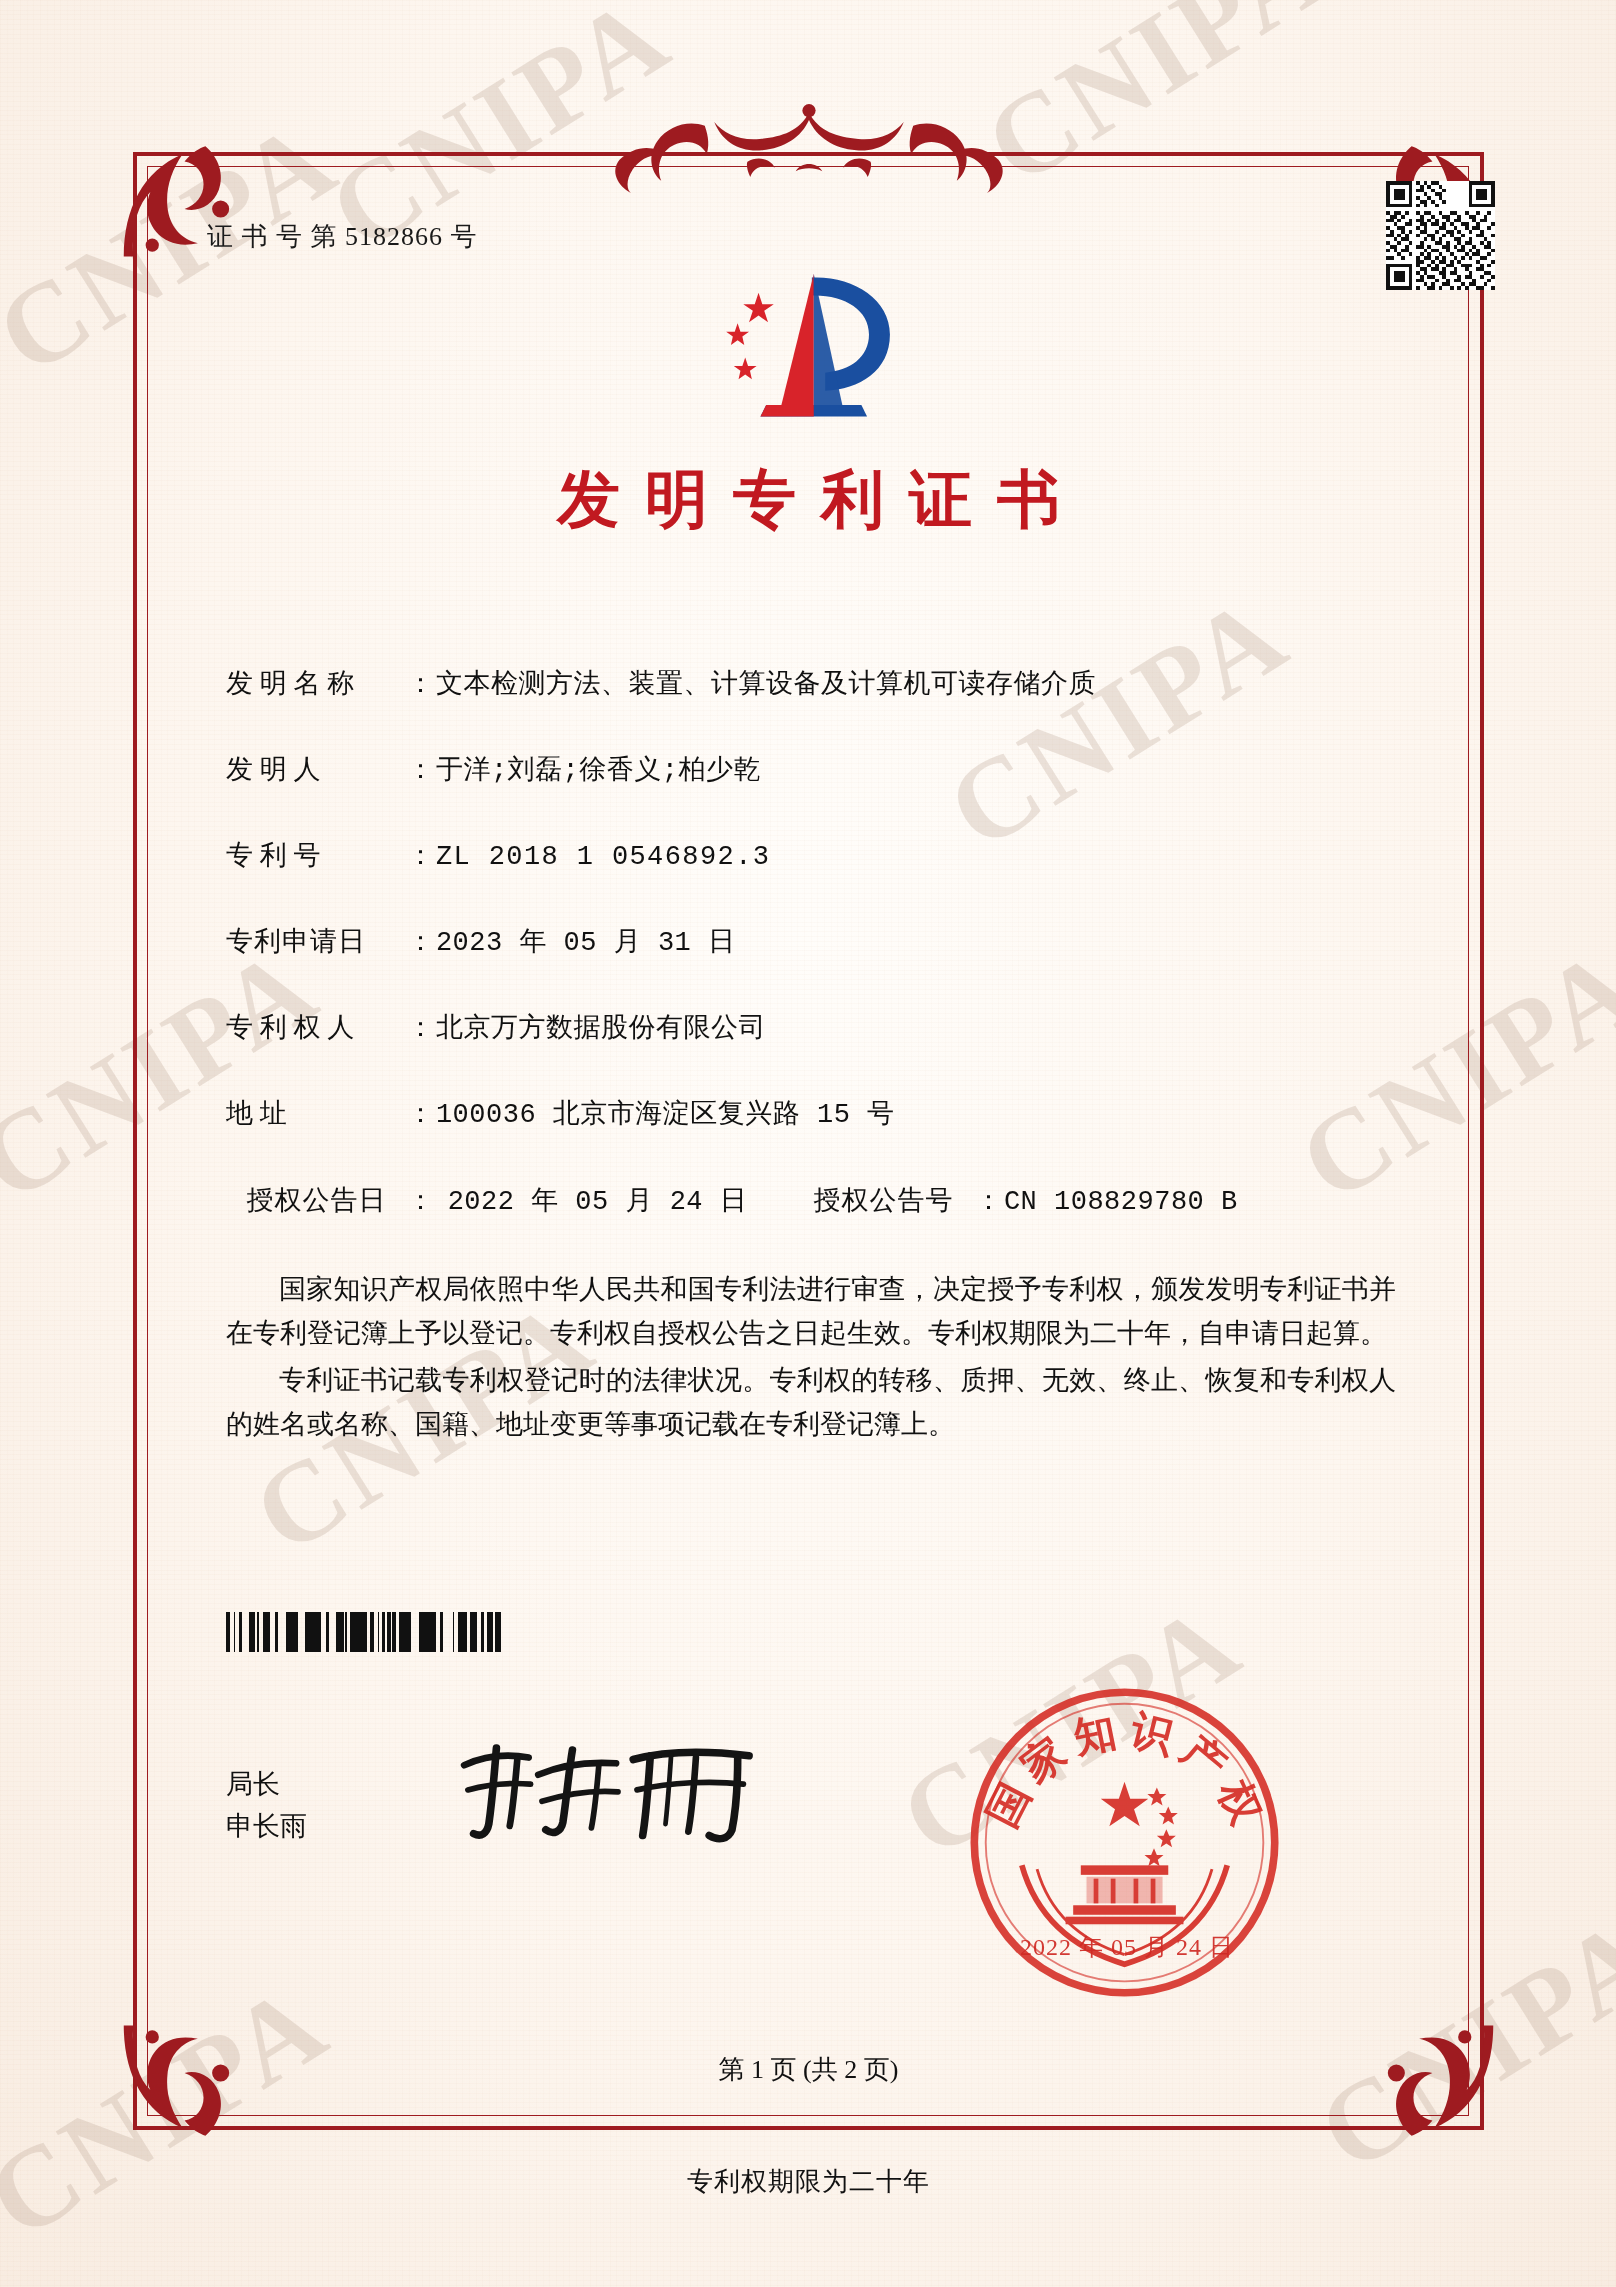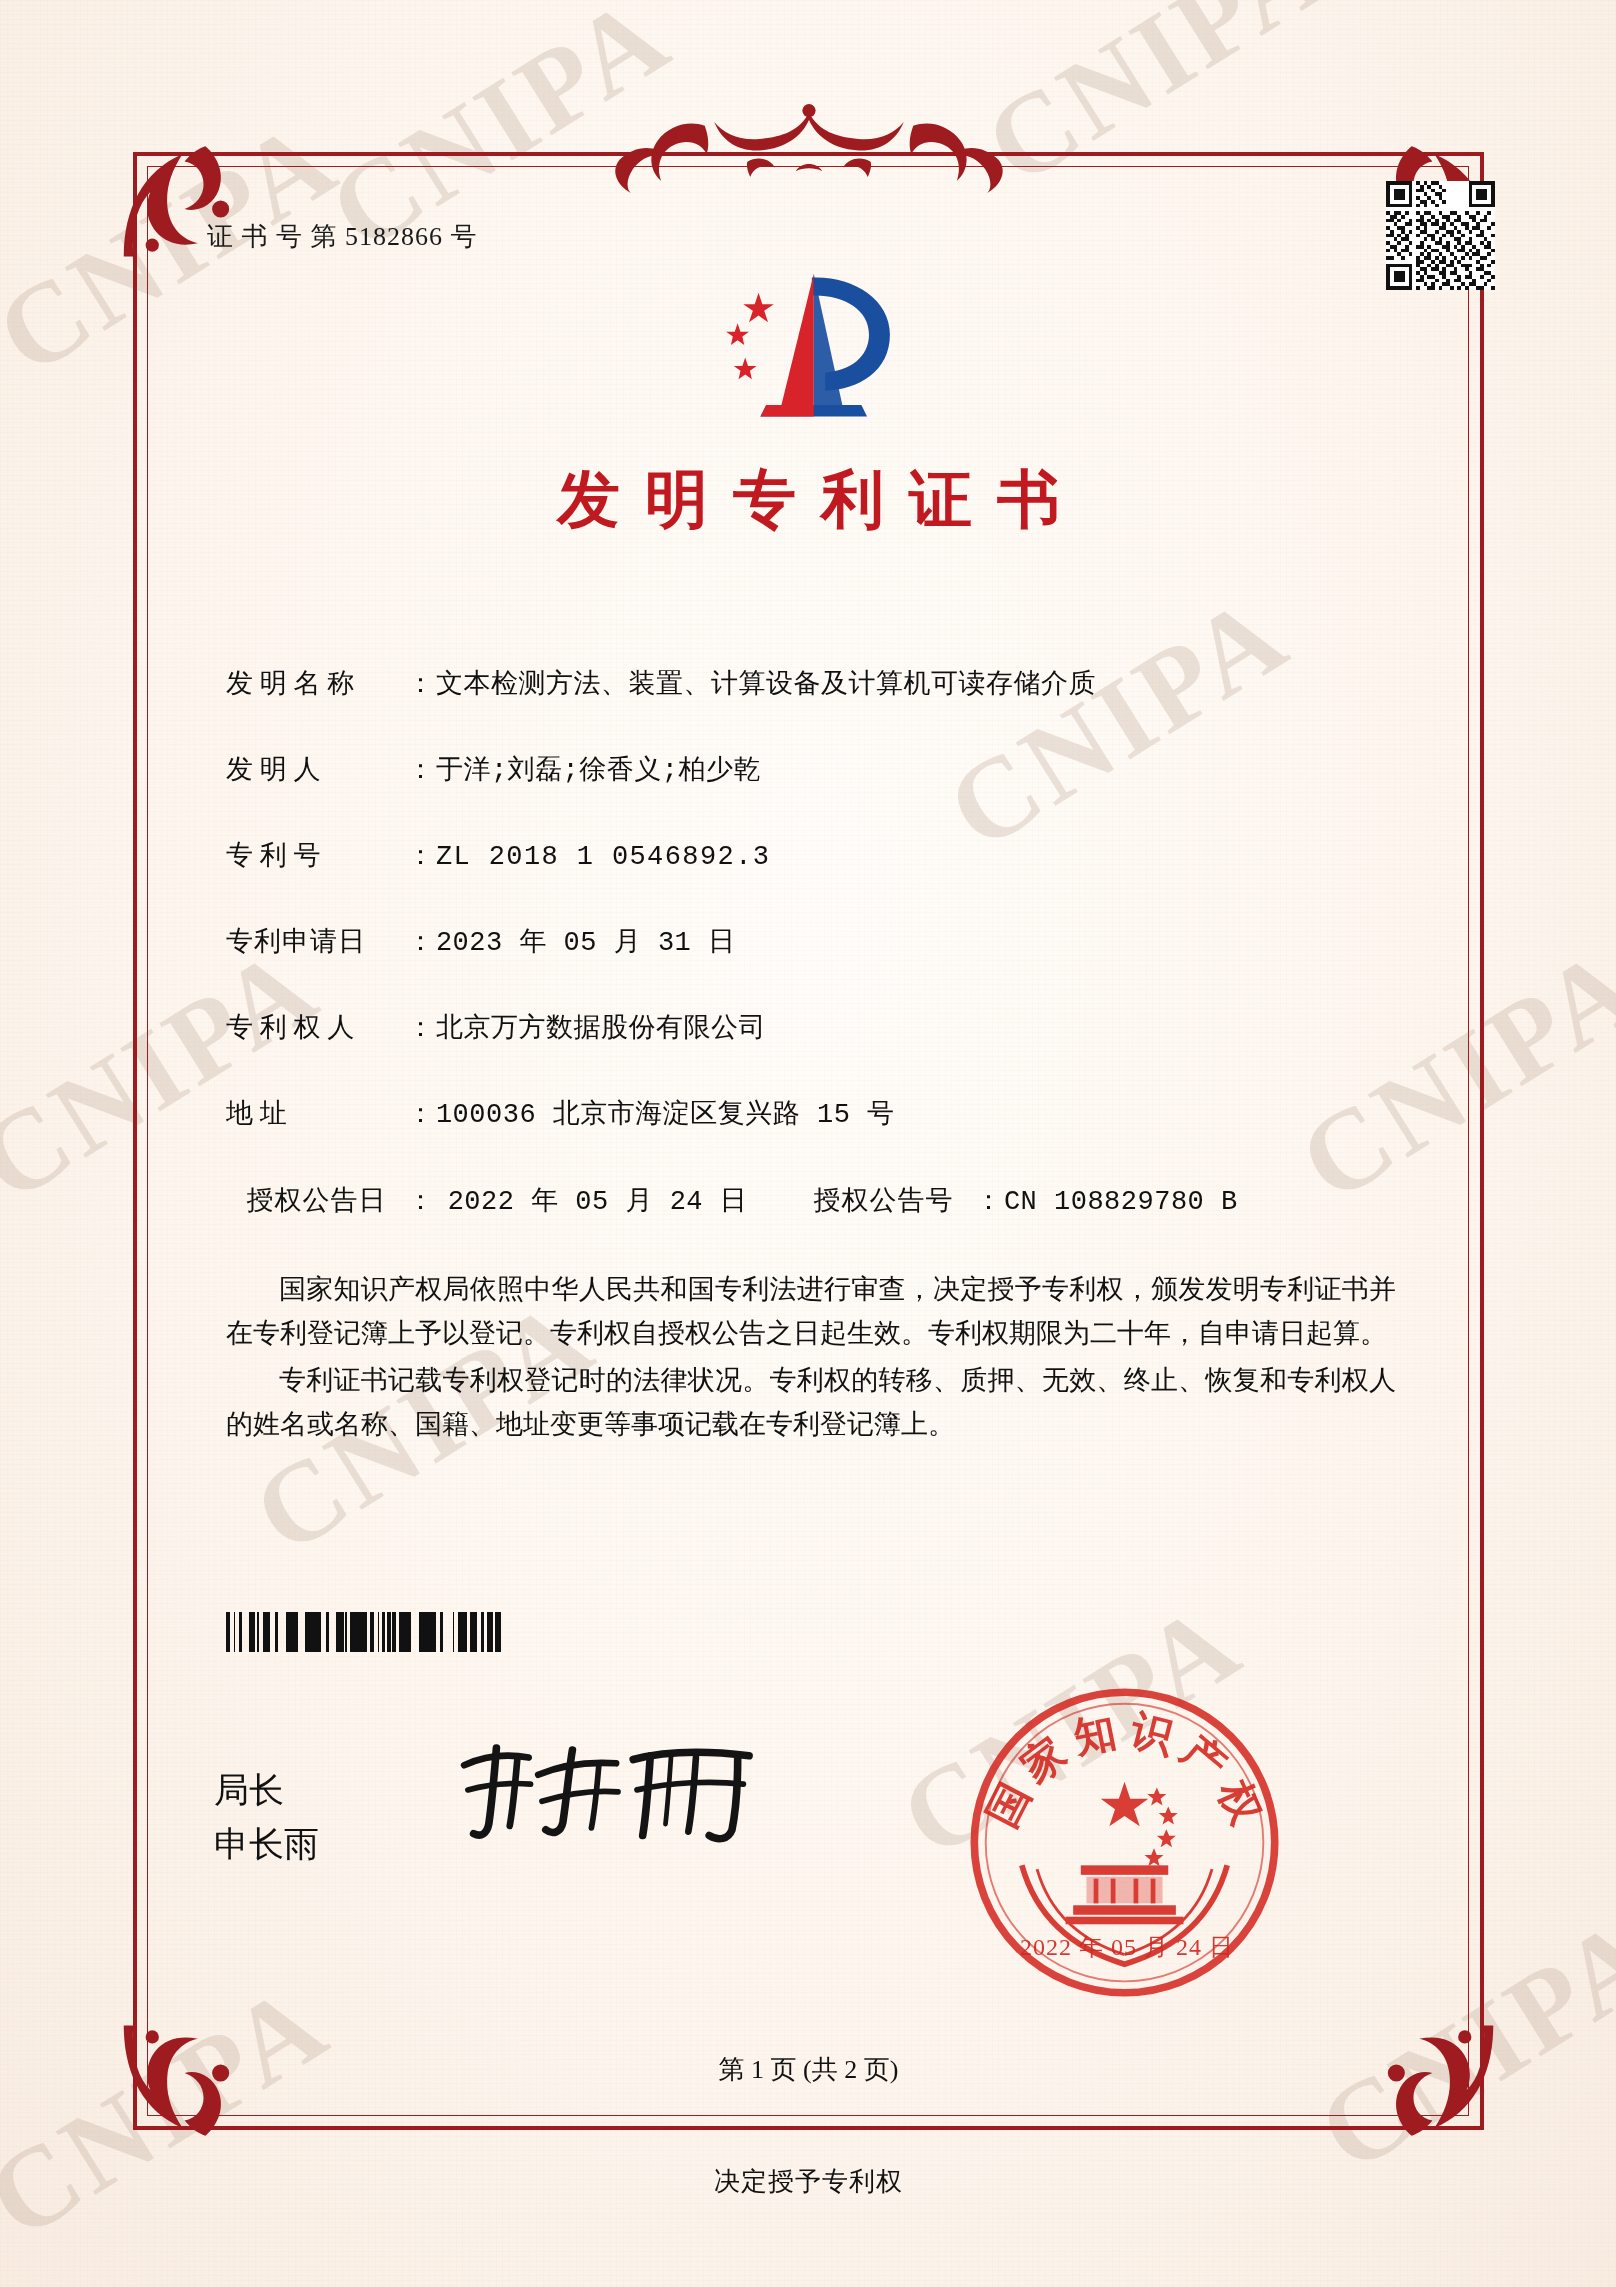--- a/index.html
+++ b/index.html
@@ -203,23 +203,23 @@
     height: 40px;
     display: flex;
     align-items: stretch;
     overflow: hidden;
   }
   .barcode i { display:block; height: 100%; }
 
   
   .sign-block {
     position: absolute;
-    left: 214px;
+    left: 226px;
     top: 1764px;
-    font-size: 35px;
+    font-size: 27px;
     color: #111;
     line-height: 1.55;
   }
   .sign-img {
     position: absolute;
     left: 447px;
     top: 1731px;
     width: 342px;
     height: 114px;
   }
@@ -816,15 +816,15 @@
         <path d="M64 196 C78 246 112 282 172 300 C232 282 266 246 280 196" stroke="#d42a22" stroke-width="6" fill="none"></path>
         <path d="M80 200 C92 242 122 274 172 290" stroke="#d42a22" stroke-width="3" fill="none"></path>
         <path d="M264 200 C252 242 222 274 172 290" stroke="#d42a22" stroke-width="3" fill="none"></path>
       </g>
     </svg>
   </div>
   <div class="seal-date">2022 年 05 月 24 日</div>
 
   <div class="page-no">第 1 页 (共 2 页)</div>
 
-  <div class="footer-note">决定授予专利权</div>
+  <div class="footer-note">专利权期限为二十年</div>
 </div>
 
 
 </body></html>

